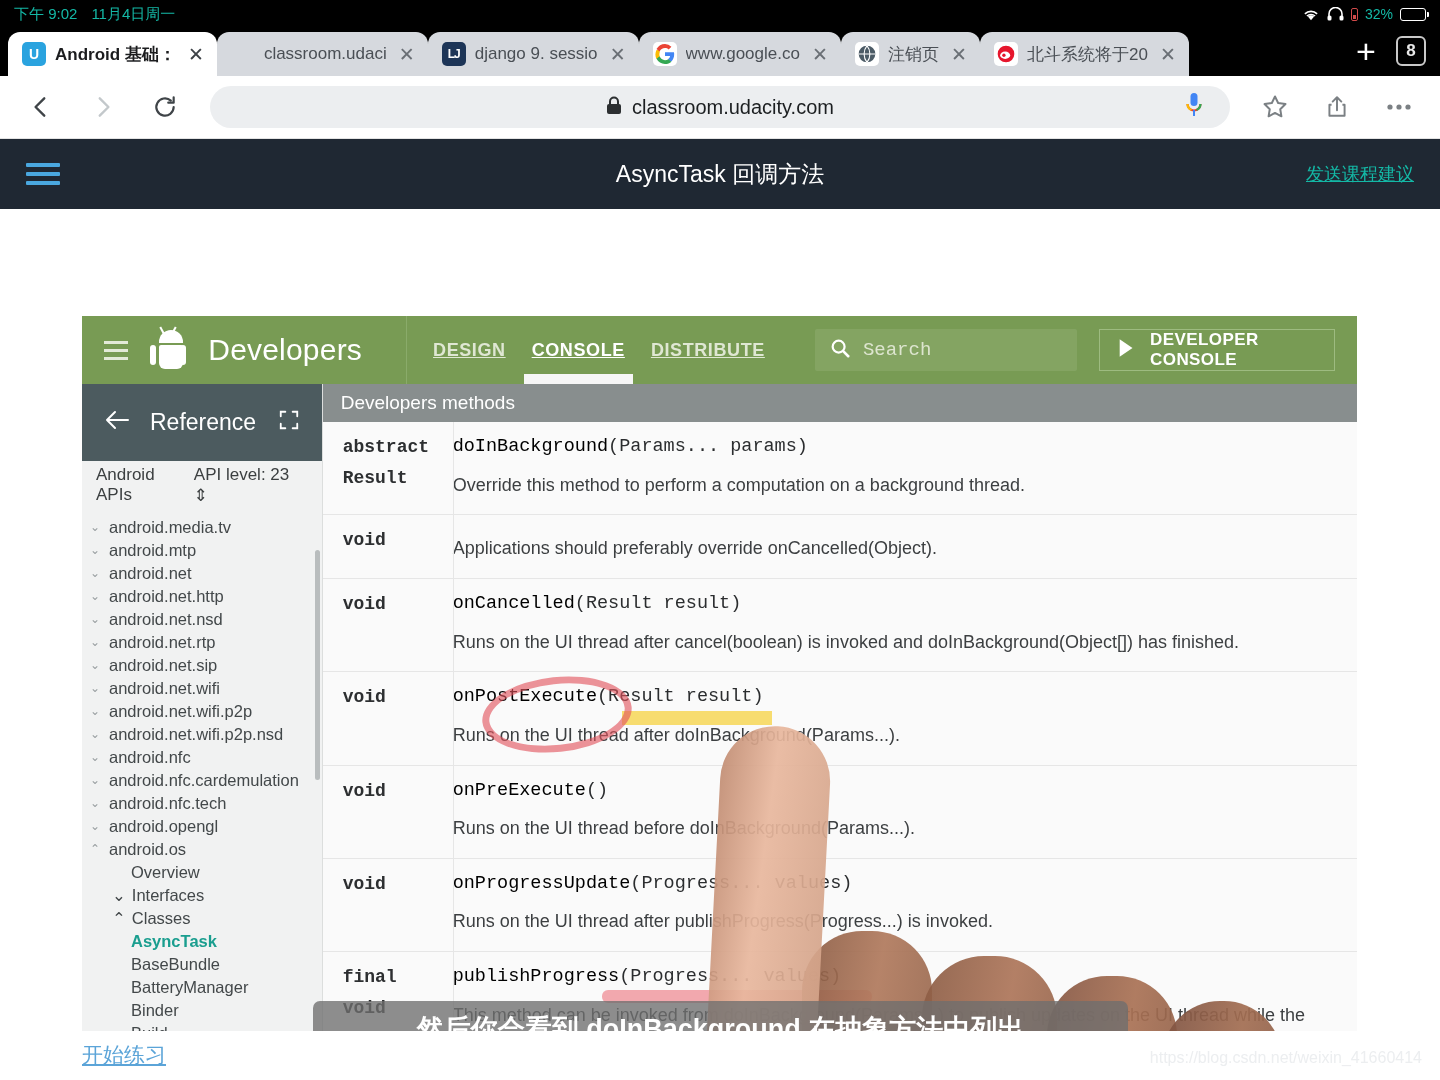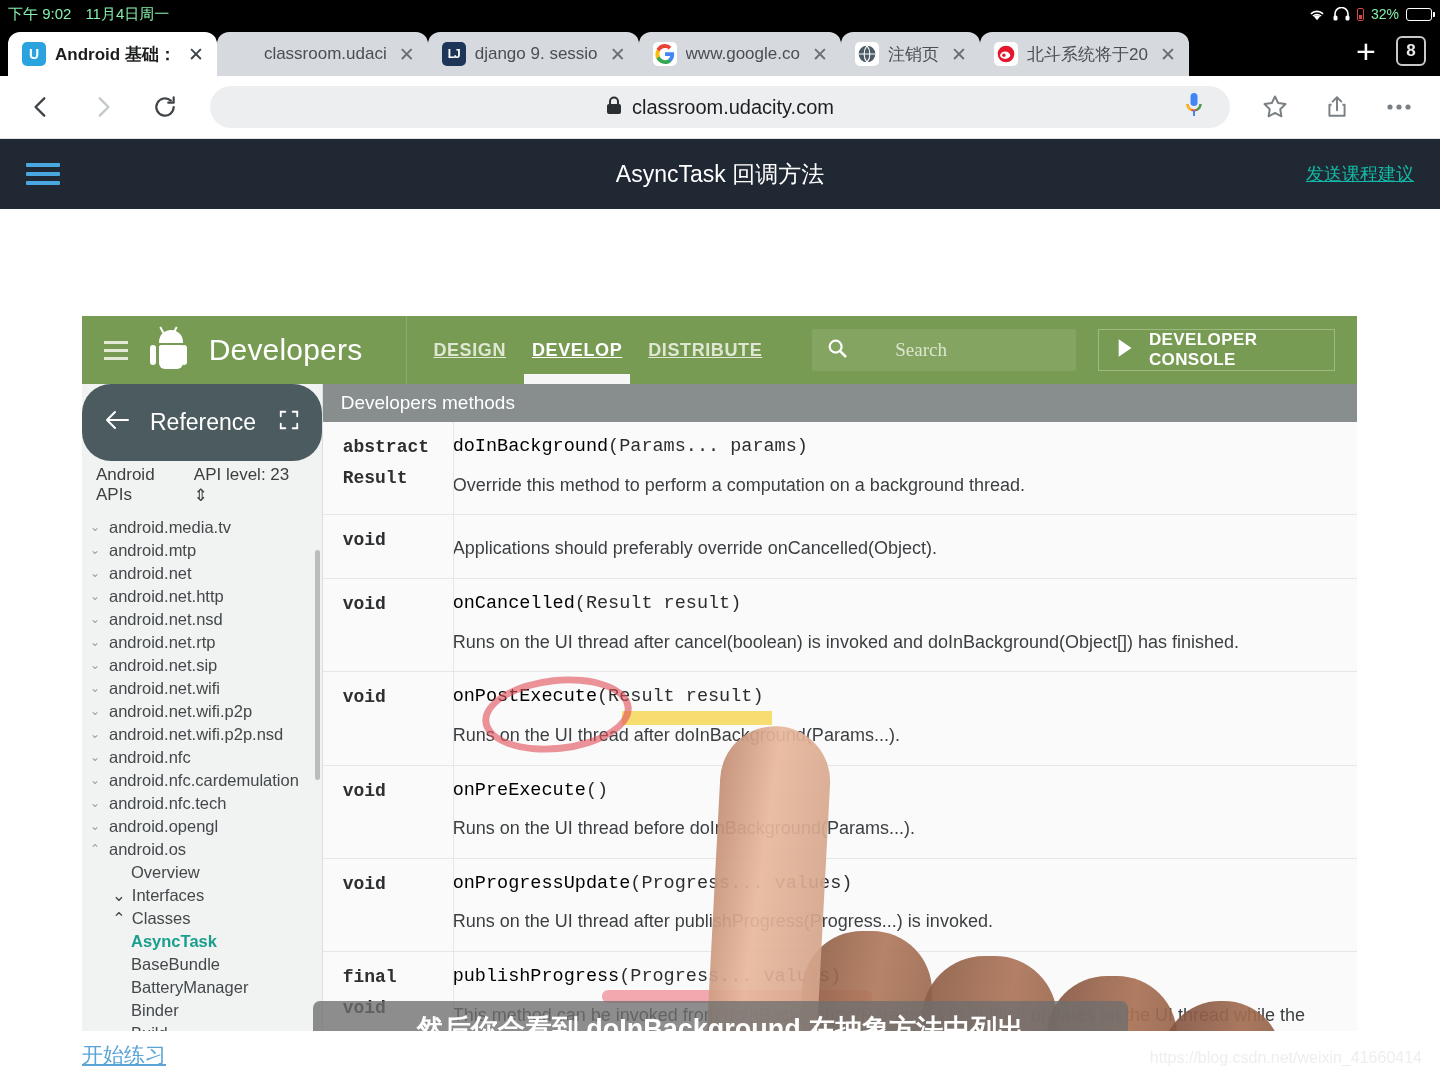--- a/index.html
+++ b/index.html
@@ -4,23 +4,23 @@
 <style>
   * { box-sizing: border-box; margin: 0; padding: 0; }
   html, body {
     width: 1440px; height: 1080px;
     font-family: "Liberation Sans", "DejaVu Sans", sans-serif;
     background: #ffffff; overflow: hidden;
   }
 
   
   .statusbar {
-    height: 28px; background: #000; color: #86efac;
+    height: 28px; background: #000; color: #14b8a6;
     display: flex; align-items: center; justify-content: space-between;
-    padding: 0 8px; font-size: 15px;
+    padding: 0 14px; font-size: 15px;
   }
   .status-left { display: flex; align-items: baseline; gap: 14px; }
   .status-right { display: flex; align-items: center; gap: 7px; font-size: 14px; }
   .ico-wifi { display:inline-block; width: 18px; height: 13px; position: relative; }
   .ico-wifi svg, .ico-head svg { display: block; }
   .batt-small { width: 7px; height: 13px; border: 1.4px solid #d24a4a; border-radius: 2px; position: relative; }
   .batt-small::after { content:''; position:absolute; left:1px; right:1px; bottom:1px; top:60%; background:#d24a4a; }
   .batt-big { width: 26px; height: 13px; border: 1.4px solid #fff; border-radius: 3px; position: relative; padding: 1.5px; }
   .batt-big::after { content:''; position:absolute; right:-3.5px; top: 3.5px; width:2px; height:5px; background:#fff; border-radius:0 1px 1px 0;}
   .batt-fill { height: 100%; background: #fff; border-radius: 1px; }
@@ -117,32 +117,32 @@
   .and-nav { display: flex; gap: 26px; margin-left: 22px; padding-left: 26px;
              border-left: 1px solid #8aab6a; align-items: center; height: 100%; }
   .and-nav a { color: #dfe7d3; font-size: 18px; font-weight: bold; letter-spacing: .6px;
                position: relative; height: 100%; display: flex; align-items: center; }
   .and-nav a.active { color: #fff; }
   .and-nav a.active::after { content:''; position:absolute; left:-8px; right:-8px; bottom:0;
                              height:10px; background:#f6f6f6; }
   .and-search { margin-left: 28px; width: 300px; height: 42px; background: #84a462;
                 border-radius: 2px; display: flex; align-items: center; gap: 12px; padding: 0 14px; }
   .and-search input { background: transparent; border: 0; outline: 0; color: #7f1d1d;
-                      font-size: 19px; font-family: Liberation Serif, serif; width: 100%; margin-left: 35px; }
+                      font-size: 19px; font-family: Liberation Mono, monospace; width: 100%; }
   .and-search input::placeholder { color: #dde5cf; }
   .and-console { margin-left: auto; height: 42px; border: 1px solid #9dbb80;
                  display: flex; align-items: center; gap: 12px; padding: 0 16px;
                  color: #fff; font-size: 17px; font-weight: bold; letter-spacing: .4px; }
 
   
   .vid-body { display: flex; height: 652px; }
   .side { width: 310px; background: #f1f2f2; border-right: 1px solid #dcdedd;
           display: flex; flex-direction: column; }
   .side-head { height: 78px; background: #4c5b5f; display:flex; align-items:center;
-               padding: 0 22px; gap: 20px; color:#fff;border-radius:29px; }
+               padding: 0 22px; gap: 20px; color:#fff; }
   .side-head .txt { font-size: 23px; }
   .side-api { height: 50px; display: flex; align-items: center; justify-content: flex-end;
               padding: 0 14px; font-size: 17px; color: #3b3f40; background: #f1f2f2; }
   .side-list { flex: 1 1 auto; overflow: hidden; padding: 6px 0 0 4px; position: relative; }
   .pkg { display: flex; align-items: center; gap: 6px; height: 23px; font-size: 16.5px;
          color: #43484a; padding-left: 4px; }
   .pkg .chev { width: 13px; color: #9aa0a2; font-size: 12px; }
   .cls { font-size: 16.5px; color: #43484a; height: 23px; padding-left: 45px; display:flex; align-items:center;}
   .cls.sub { padding-left: 26px; gap: 6px; }
   .cls.sel { color: #1a9e8f; font-weight: bold; }
@@ -390,21 +390,21 @@
         <span class="ant l"></span>
           <span class="ant r"></span>
         <span class="head"></span>
           <span class="arm l"></span>
           <span class="arm r"></span>
           <span class="body"></span>
       </div>
       <div class="and-brand">Developers</div>
       <div class="and-nav">
         <a href="#">DESIGN</a>
-        <a href="#" class="active">DEVELOP</a>
+        <a href="#" class="active">CONSOLE</a>
         <a href="#">DISTRIBUTE</a>
       </div>
       <div class="and-search">
         <span>
           <svg width="22" height="22" viewBox="0 0 24 24">
               <circle cx="10.5" cy="10.5" r="6.5" stroke="#fff" stroke-width="2.4" fill="none"></circle>
               <path d="M15.5 15.5 21 21" stroke="#fff" stroke-width="2.8" stroke-linecap="round"></path>
             </svg>
         </span>
         <input readonly="" placeholder="Search" style="">

